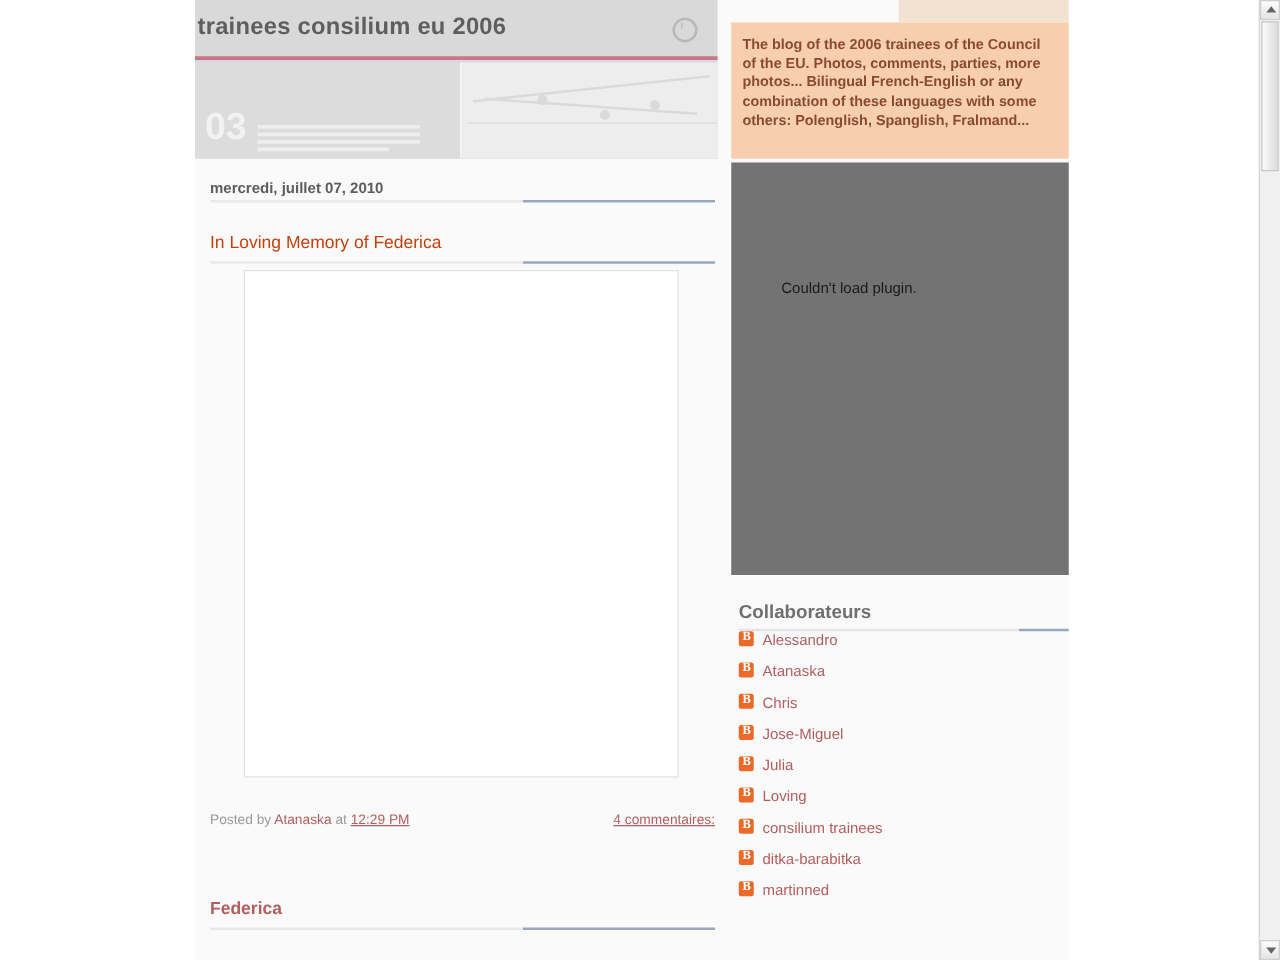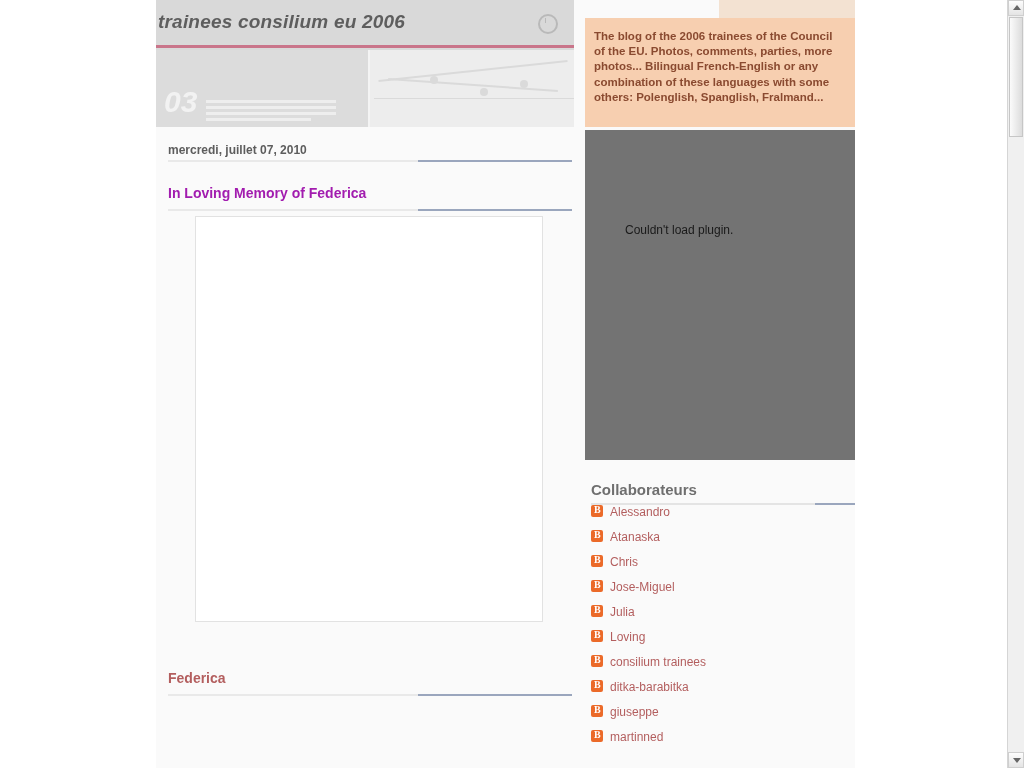--- a/index.html
+++ b/index.html
@@ -79,21 +79,20 @@
 
   
   .header {
     position: absolute;
     top: 0;
     left: 156px;
     width: 418px;
     height: 127px;
     background: #d9d9d9;
     overflow: hidden;
-    font-style: italic;
   }
   .header-title {
     position: absolute;
     top: 11px;
     left: 2px;
     font-size: 19px;
     font-weight: bold;
     color: #5e5e5e;
     letter-spacing: 0.2px;
   }
@@ -186,22 +185,22 @@
     color: #5d5d5d;
     padding-bottom: 3px;
   }
   .rule-grad {
     height: 2px;
     background: linear-gradient(to right, #e9e9e9 0%, #e9e9e9 62%, #9aa6bd 62%, #9aa6bd 100%);
   }
   .post-title {
     margin-top: 23px;
     font-size: 14px;
-    font-weight: bold;
-    color: #a21caf;
+    font-weight: normal;
+    color: #c2410c;
   }
   .post-title-rule {
     margin-top: 8px;
     height: 2px;
     background: linear-gradient(to right, #e9e9e9 0%, #e9e9e9 62%, #9aa6bd 62%, #9aa6bd 100%);
   }
   .post-media {
     margin-top: 5px;
     margin-left: 27px;
     width: 346px;
@@ -374,20 +373,27 @@
       <div class="post-date">mercredi, juillet 07, 2010</div>
       <div class="rule-grad"></div>
 
       <div class="post-title">
         <span>In Loving Memory of Federica</span>
       </div>
       <div class="post-title-rule"></div>
 
       <div class="post-media"></div>
 
+      <div class="post-meta">
+        <span>Posted by</span>
+        <span class="author">Atanaska</span>
+        <span>at</span>
+        <span class="time">12:29 PM</span>
+        <span class="post-comments">4 commentaires:</span>
+      </div>
 
       <div class="post-title2">
         <span>Federica</span>
       </div>
       <div class="post-title2-rule"></div>
     </div>
 
     <div class="sidebar">
       <div class="sidebar-strip"></div>
       <div class="sidebar-desc">The blog of the 2006 trainees of the Council of the EU. Photos, comments, parties, more photos... Bilingual French-English or any combination of these languages with some others: Polenglish, Spanglish, Fralmand...</div>
@@ -424,24 +430,20 @@
           <span class="blogger-icon"></span>
           <a class="collab-link" href="#">Loving</a>
         </li>
         <li class="collab-item">
           <span class="blogger-icon"></span>
           <a class="collab-link" href="#">consilium trainees</a>
         </li>
         <li class="collab-item">
           <span class="blogger-icon"></span>
           <a class="collab-link" href="#">ditka-barabitka</a>
-        </li>
-        <li class="collab-item">
-          <span class="blogger-icon"></span>
-          <a class="collab-link" href="#">giuseppe</a>
         </li>
         <li class="collab-item">
           <span class="blogger-icon"></span>
           <a class="collab-link" href="#">martinned</a>
         </li>
       </ul>
     </div>
   </div>
 
   <div class="vscrollbar">

